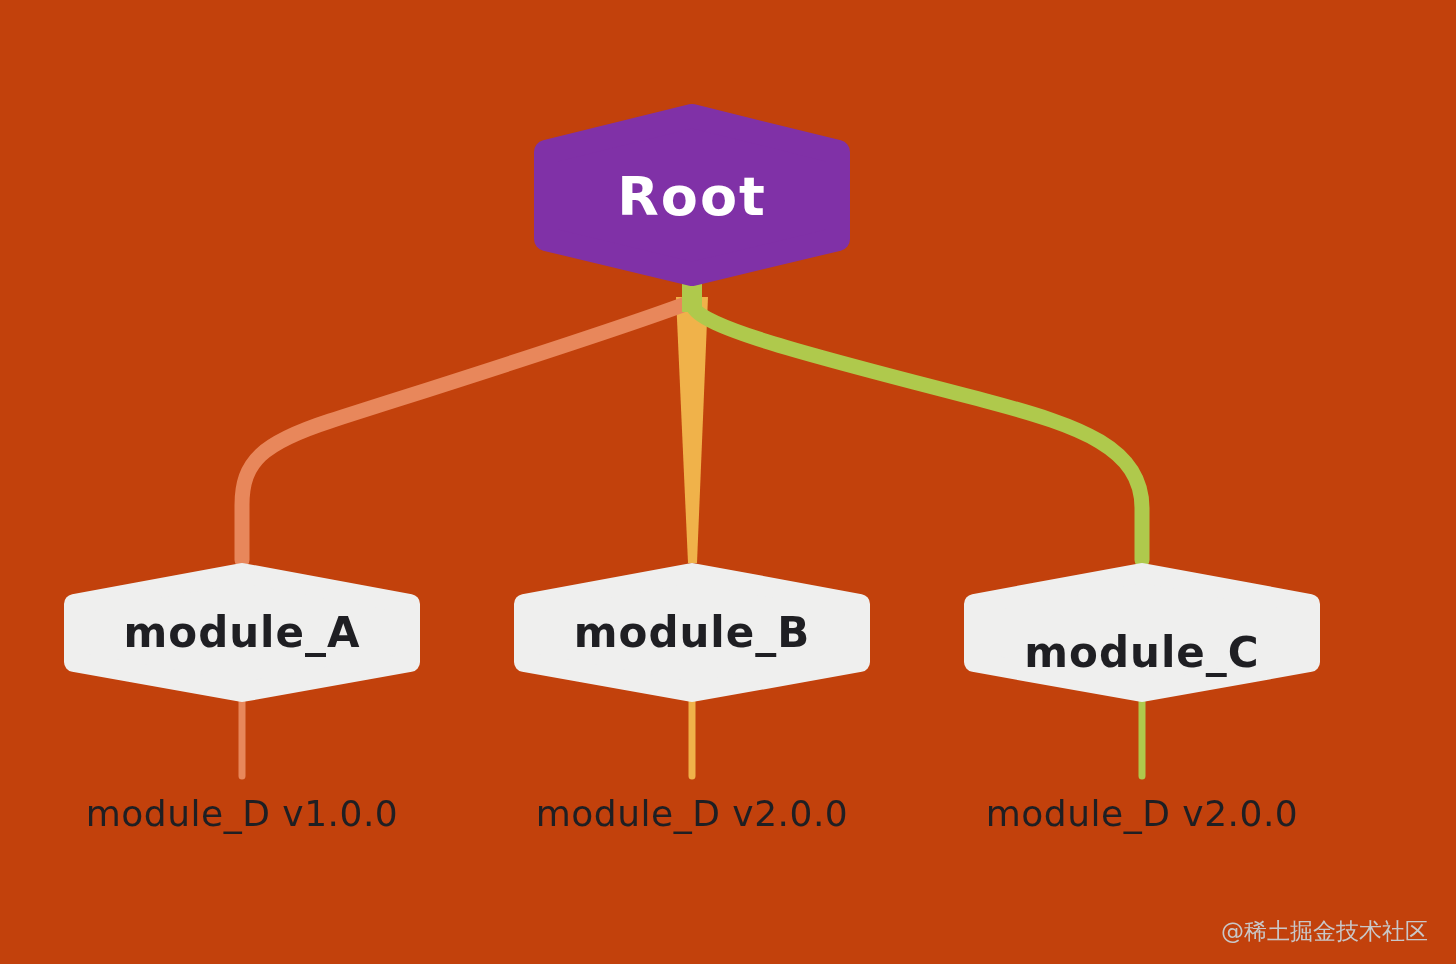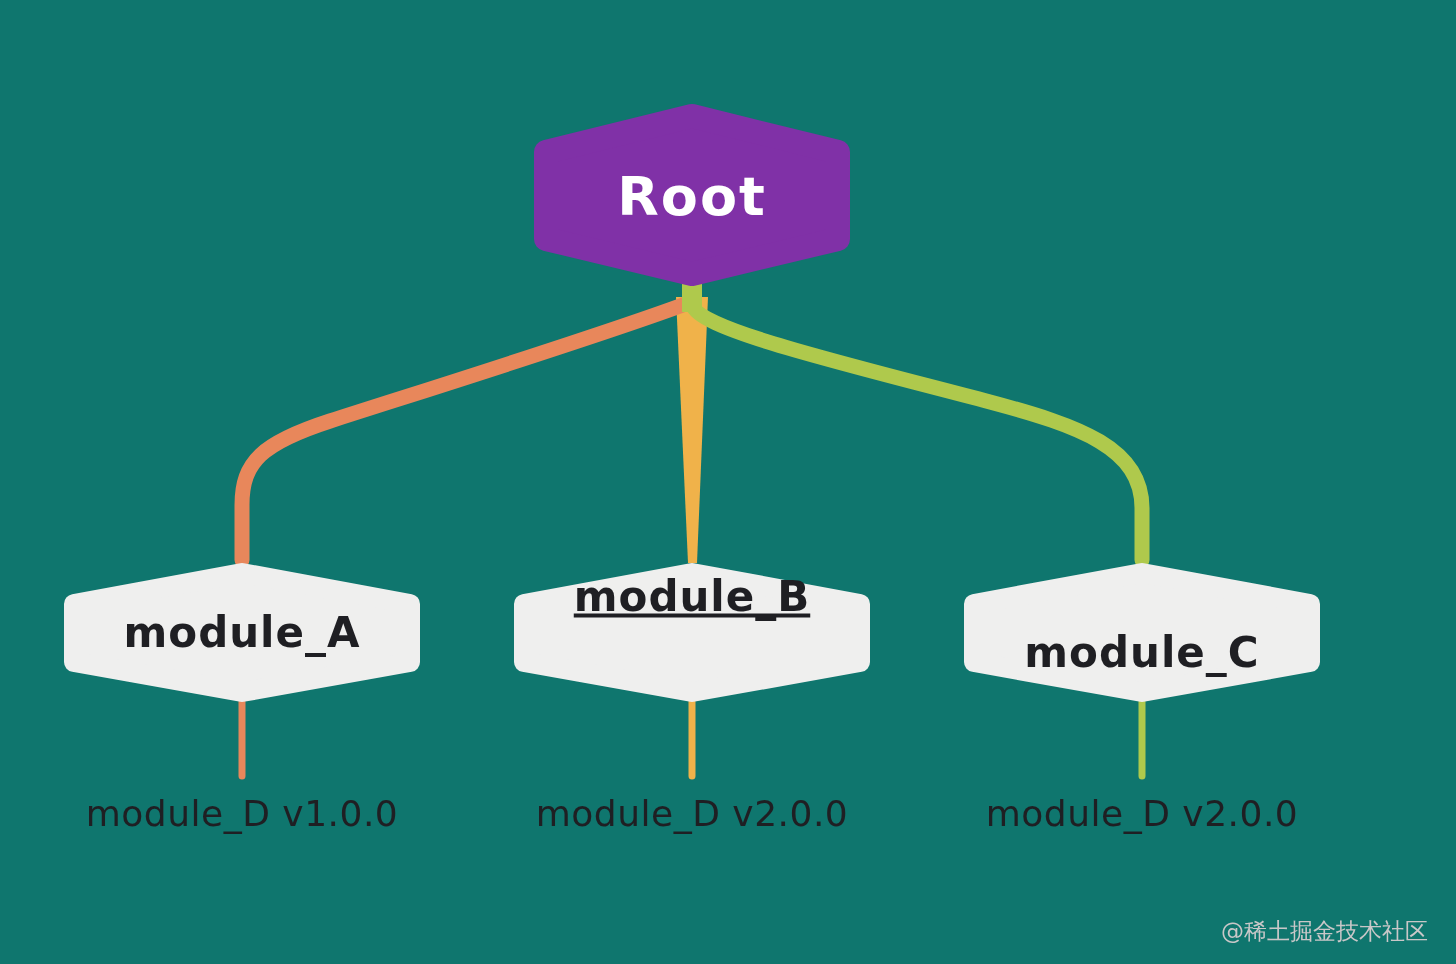--- a/index.html
+++ b/index.html
@@ -2,21 +2,21 @@
 <html><head>
 <meta charset="utf-8">
 <style>
   html, body { margin: 0; padding: 0; }
   body { font-family: "DejaVu Sans", "Liberation Sans", sans-serif; }
 
   .canvas {
     position: relative;
     width: 1456px;
     height: 964px;
-    background: #0f766e;
+    background: #c2410c;
     overflow: hidden;
   }
 
   svg.diagram-layer {
     position: absolute;
     left: 0; top: 0;
     width: 1456px; height: 964px;
   }
 
   
@@ -80,21 +80,21 @@
     <path class="hex-root" d="M 692 116 L 838 152 L 838 239 L 692 274 L 546 239 L 546 152 Z"></path>
 
     <path class="hex-module" d="M 242 573 L 410 604 L 410 662 L 242 692 L 74 662 L 74 604 Z"></path>
     <path class="hex-module" d="M 692 573 L 860 604 L 860 662 L 692 692 L 524 662 L 524 604 Z"></path>
     <path class="hex-module" d="M 1142 573 L 1310 604 L 1310 662 L 1142 692 L 974 662 L 974 604 Z"></path>
   </svg>
 
   <div class="label root-label" style="left:692px; top:196px;">Root</div>
 
   <div class="label module-label" style="left:242px; top:632px;text-align:right;">module_A</div>
-  <div class="label module-label" style="left:692px; top:596px;text-decoration:underline;">module_B</div>
+  <div class="label module-label" style="left:692px; top:632px;">module_B</div>
   <div class="label module-label" style="left:1142px; top:652px;">module_C</div>
 
   <div class="label dep-label" style="left:242px; top:813px;text-align:center;">module_D v1.0.0</div>
   <div class="label dep-label" style="left:692px; top:813px;">module_D v2.0.0</div>
   <div class="label dep-label" style="left:1142px; top:813px;">module_D v2.0.0</div>
 
   <div class="watermark">@稀土掘金技术社区</div>
 
 </div>
 

